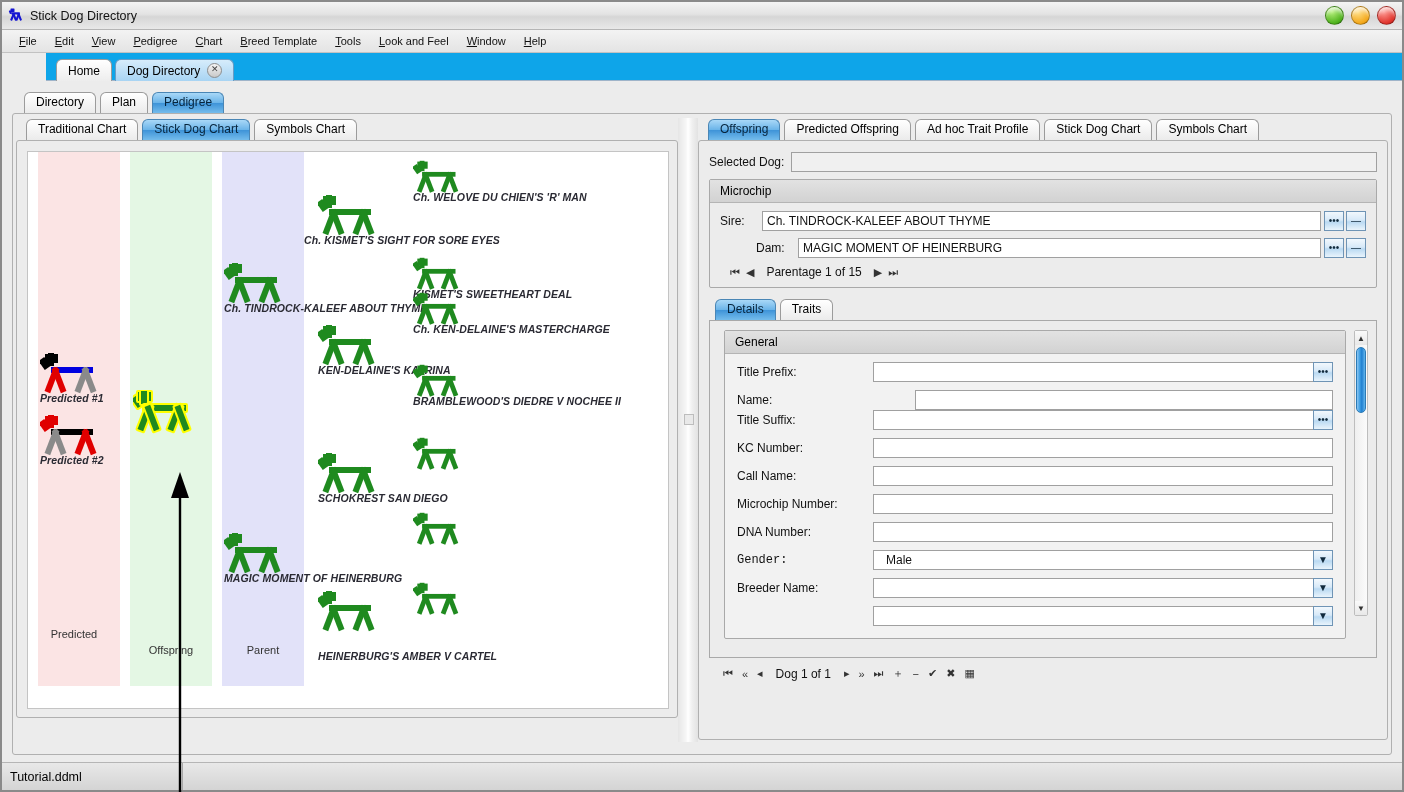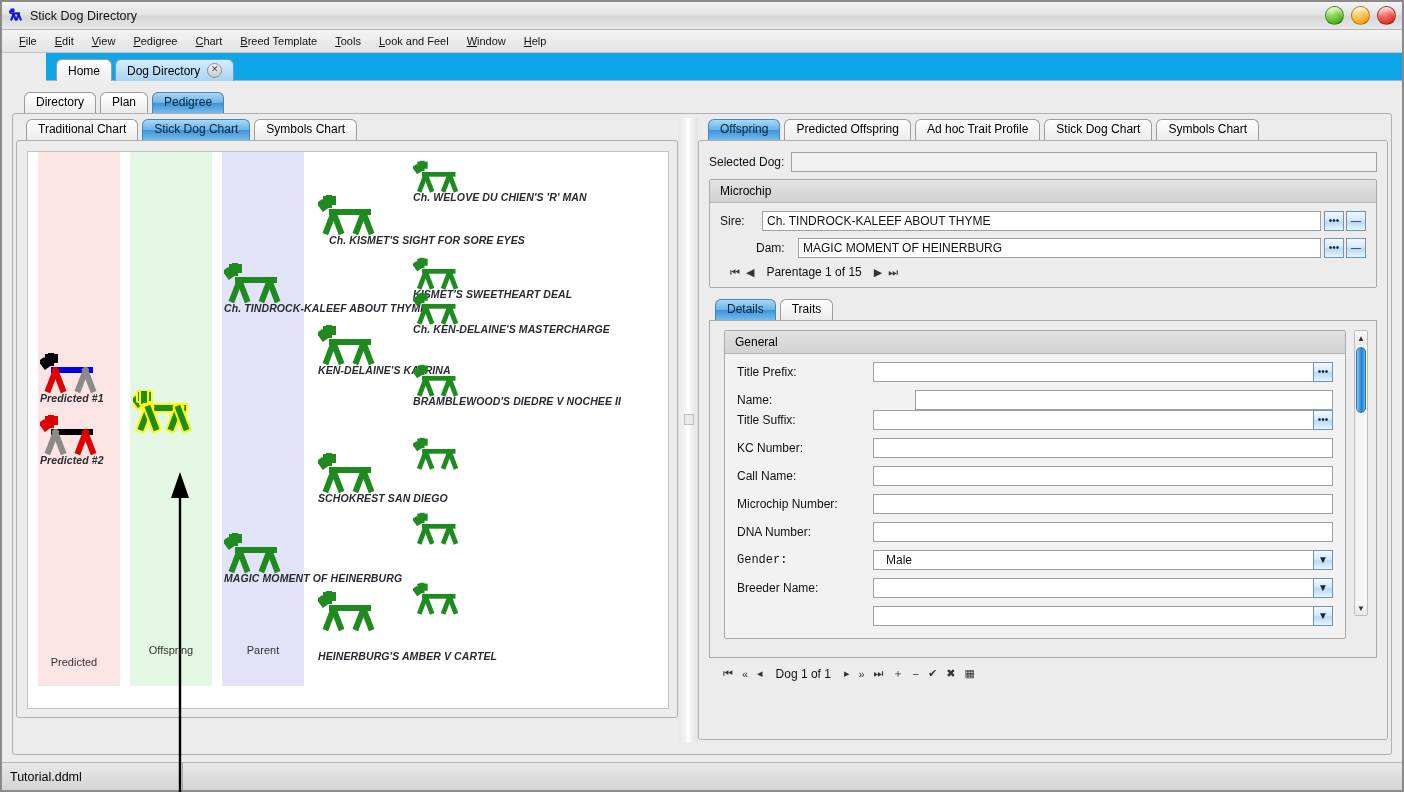--- a/index.html
+++ b/index.html
@@ -297,21 +297,21 @@
           <div class="inner-tabs">
             <div class="pill"><span>Traditional Chart</span></div>
             <div class="pill active"><span>Stick Dog Chart</span></div>
             <div class="pill"><span>Symbols Chart</span></div>
           </div>
 
           <div class="chart-panel">
             <div class="chart-canvas" id="chart-canvas">
 
             <div class="colband" style="left: 10px; width: 82px; height: 534px; background: rgb(251, 228, 228);"></div>
-                <div class="colcap" style="left: 10px; width: 72px; top: 504px;">Predicted</div>
+                <div class="colcap" style="left: 10px; width: 72px; top: 476px;">Predicted</div>
                 <div class="colband" style="left: 102px; width: 82px; height: 534px; background: rgb(228, 247, 228);"></div>
                 <div class="colcap" style="left: 102px; width: 82px; top: 492px;">Offspring</div>
                 <div class="colband" style="left: 194px; width: 82px; height: 534px; background: rgb(226, 226, 249);"></div>
                 <div class="colcap" style="left: 194px; width: 82px; top: 492px;">Parent</div>
                 <div class="dog-label" style="left: 12px; top: 240px;">Predicted #1</div>
                 <div style="position: absolute; left: 12px; top: 200px;"><svg width="62" height="44" viewBox="0 0 62 44">
                     <g>
                       <rect x="1" y="6" width="7" height="11" fill="#000000" transform="rotate(-35 4.5 11.5)"></rect>
                       <rect x="5" y="2" width="13" height="9" fill="#000000"></rect>
                       <rect x="8" y="1" width="6" height="13" fill="#000000"></rect>
@@ -366,21 +366,21 @@
                       <rect x="1" y="6" width="7" height="11" fill="#1f8a1f" transform="rotate(-35 4.5 11.5)"></rect>
                       <rect x="5" y="2" width="13" height="9" fill="#1f8a1f"></rect>
                       <rect x="8" y="1" width="6" height="13" fill="#1f8a1f"></rect>
                       <rect x="11" y="15" width="42" height="6" fill="#1f8a1f"></rect>
                       <rect x="9" y="15" width="6" height="26" fill="#1f8a1f" transform="rotate(21 12 28)"></rect>
                       <rect x="16" y="15" width="6" height="26" fill="#1f8a1f" transform="rotate(-21 19 28)"></rect>
                       <rect x="39" y="15" width="6" height="26" fill="#1f8a1f" transform="rotate(21 42 28)"></rect>
                       <rect x="46" y="15" width="6" height="26" fill="#1f8a1f" transform="rotate(-21 49 28)"></rect>
                     </g>
                   </svg></div>
-                <div class="dog-label" style="left: 301px; top: 82px;">Ch. KISMET'S SIGHT FOR SORE EYES</div>
+                <div class="dog-label" style="left: 276px; top: 82px;">Ch. KISMET'S SIGHT FOR SORE EYES</div>
                 <div style="position: absolute; left: 290px; top: 42px;"><svg width="62" height="44" viewBox="0 0 62 44">
                     <g>
                       <rect x="1" y="6" width="7" height="11" fill="#1f8a1f" transform="rotate(-35 4.5 11.5)"></rect>
                       <rect x="5" y="2" width="13" height="9" fill="#1f8a1f"></rect>
                       <rect x="8" y="1" width="6" height="13" fill="#1f8a1f"></rect>
                       <rect x="11" y="15" width="42" height="6" fill="#1f8a1f"></rect>
                       <rect x="9" y="15" width="6" height="26" fill="#1f8a1f" transform="rotate(21 12 28)"></rect>
                       <rect x="16" y="15" width="6" height="26" fill="#1f8a1f" transform="rotate(-21 19 28)"></rect>
                       <rect x="39" y="15" width="6" height="26" fill="#1f8a1f" transform="rotate(21 42 28)"></rect>
                       <rect x="46" y="15" width="6" height="26" fill="#1f8a1f" transform="rotate(-21 49 28)"></rect>

